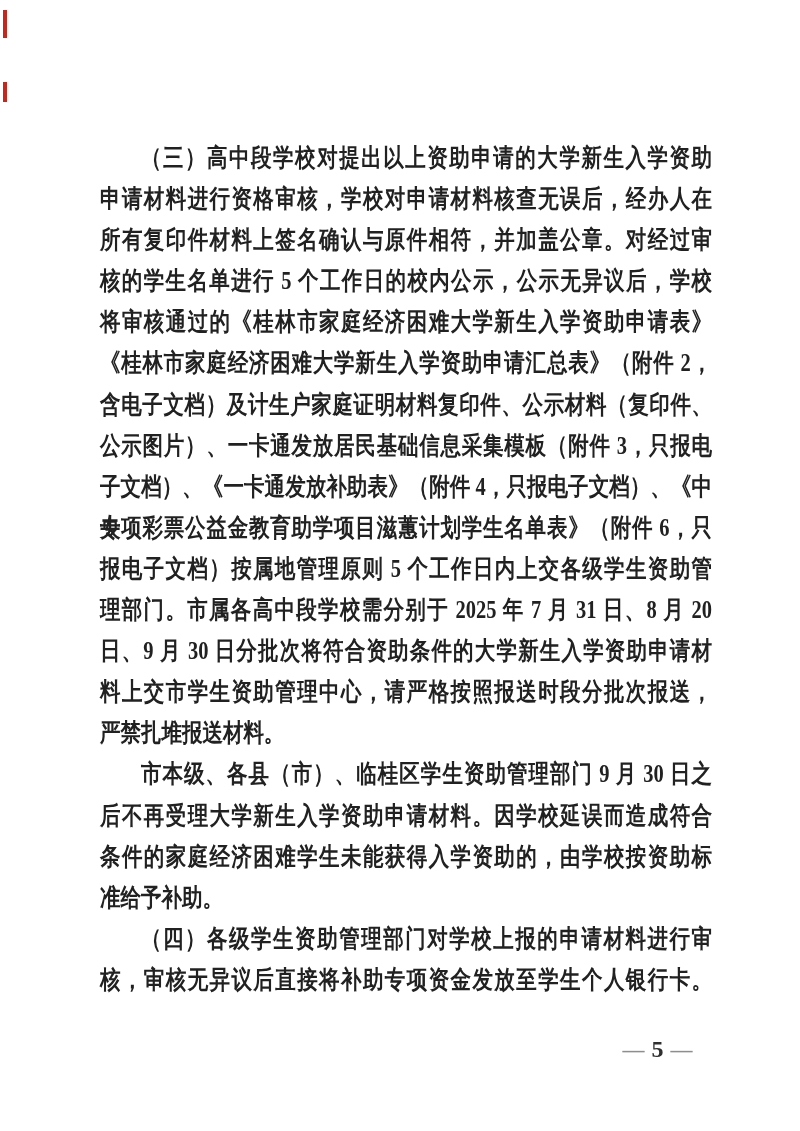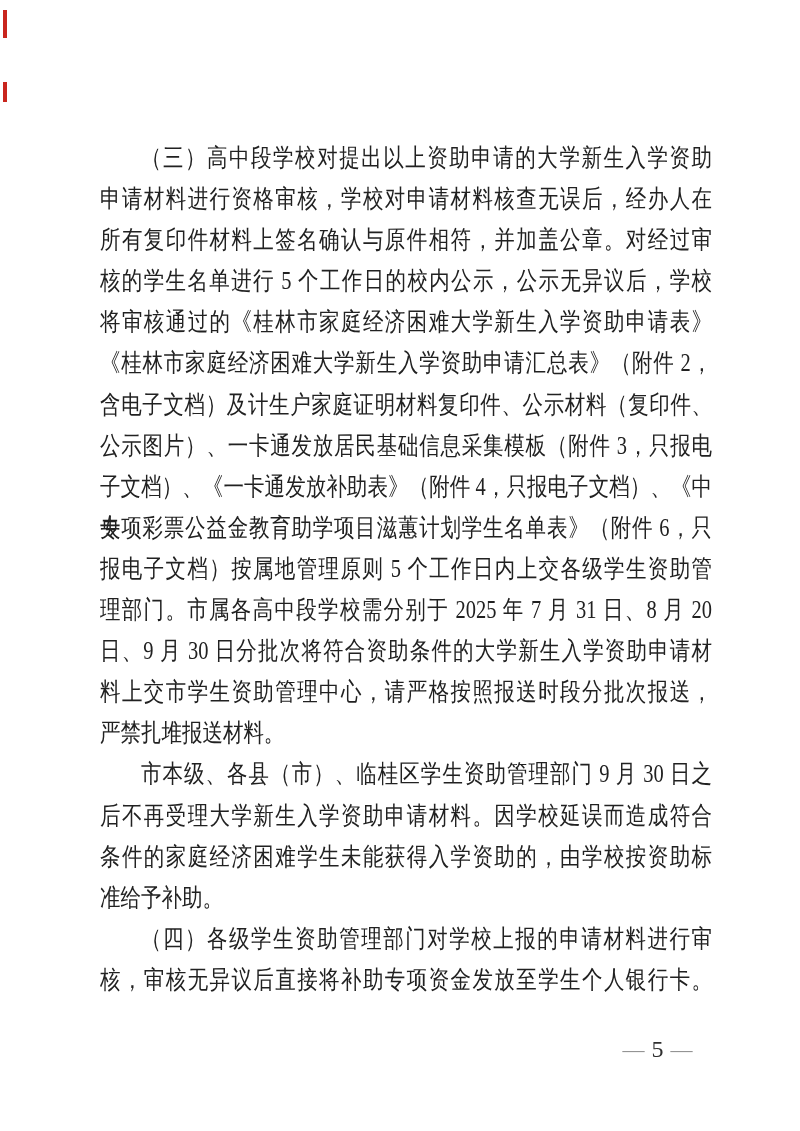--- a/index.html
+++ b/index.html
@@ -7,20 +7,21 @@
     padding: 0;
     background: #ffffff;
   }
   .page {
     position: relative;
     width: 800px;
     height: 1131px;
     background: #ffffff;
     overflow: hidden;
     font-family: "Liberation Serif", "DejaVu Serif", serif;
+    font-weight: bold;
   }
   .doc-body {
     position: absolute;
     left: 100px;
     top: 137px;
   }
   .doc-line {
     box-sizing: border-box;
     width: 747px;
     height: 41.1px;

